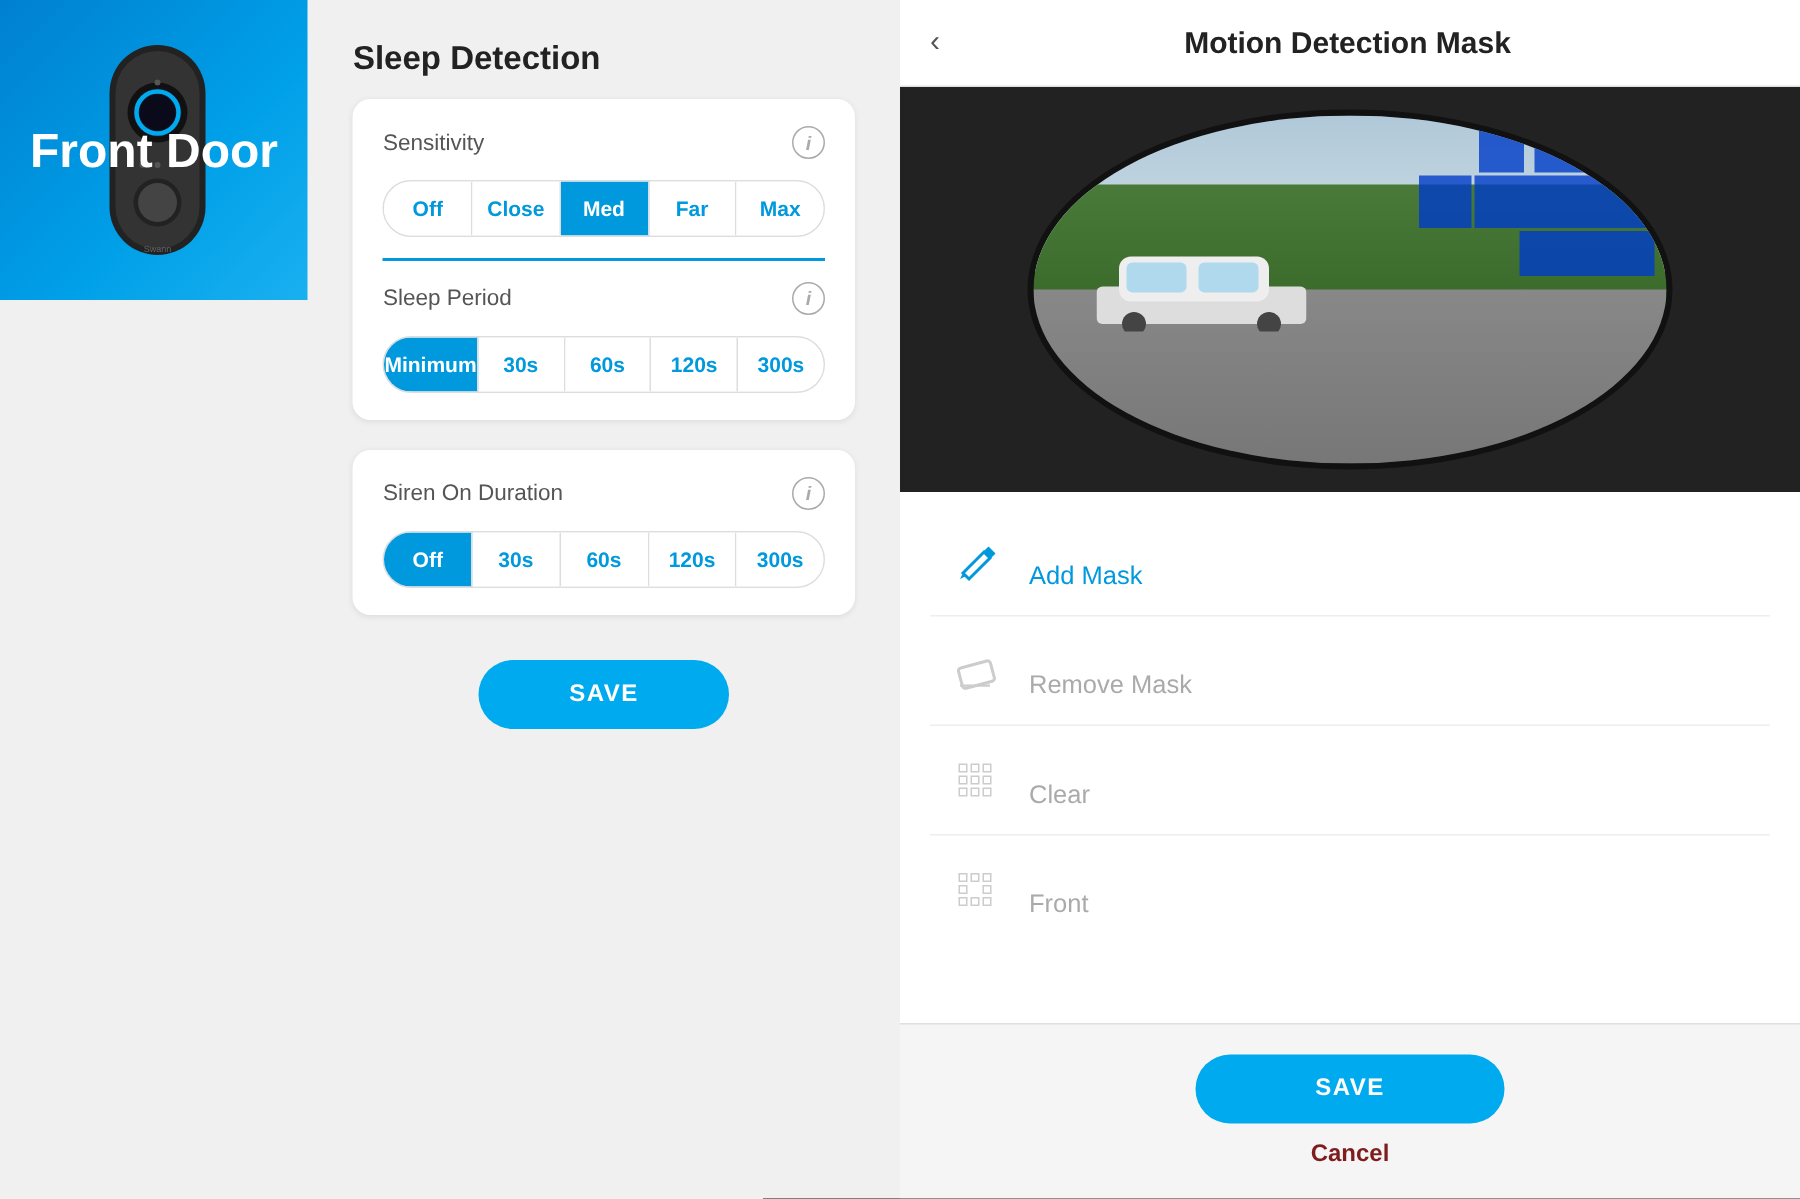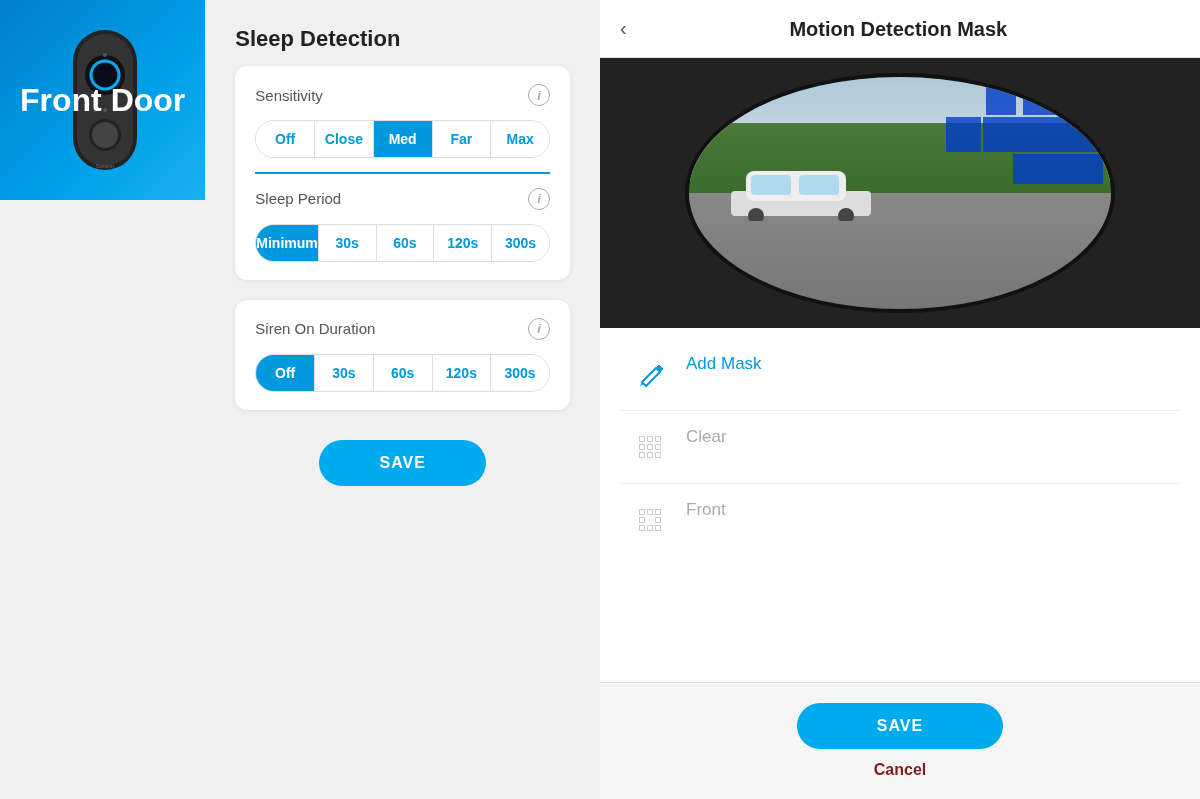--- a/index.html
+++ b/index.html
@@ -236,21 +236,21 @@
     .tools-panel {
       background: #fff;
       flex: 1;
       padding: 10px 20px;
       display: flex;
       flex-direction: column;
       gap: 0;
     }
     .tool-item {
       display: flex;
-      align-items: flex-start;
+      align-items: flex-end;
       padding: 16px 10px;
       border-bottom: 1px solid #eee;
       cursor: pointer;
     }
     .tool-item:last-child {
       border-bottom: none;
     }
     .tool-icon-wrap {
       width: 40px;
       height: 40px;
@@ -429,20 +429,29 @@
         <div class="tool-icon-wrap">
           <svg width="28" height="28" viewBox="0 0 28 28">
             <path d="M6 22 L20 8 L24 12 L10 26 Z" fill="none" stroke="#0099dd" stroke-width="2"></path>
             <path d="M20 8 L23 5 L27 9 L24 12 Z" fill="#0099dd" stroke="#0099dd" stroke-width="1"></path>
             <path d="M6 22 L4 26 L8 24 Z" fill="#0099dd"></path>
           </svg>
         </div>
         <span class="tool-label active-tool">Add Mask</span>
       </div>
 
+      <div class="tool-item">
+        <div class="tool-icon-wrap">
+          <svg width="28" height="28" viewBox="0 0 28 28">
+            <rect x="4" y="10" width="22" height="14" rx="2" fill="none" stroke="#ccc" stroke-width="2" transform="rotate(-15, 14, 17)"></rect>
+            <line x1="4" y1="24" x2="24" y2="24" stroke="#ccc" stroke-width="1.5"></line>
+          </svg>
+        </div>
+        <span class="tool-label">Remove Mask</span>
+      </div>
 
       <div class="tool-item">
         <div class="tool-icon-wrap">
           <div class="grid-dots">
             <div class="grid-dot"></div>
               <div class="grid-dot"></div>
               <div class="grid-dot"></div>
             <div class="grid-dot"></div>
               <div class="grid-dot"></div>
               <div class="grid-dot"></div>

